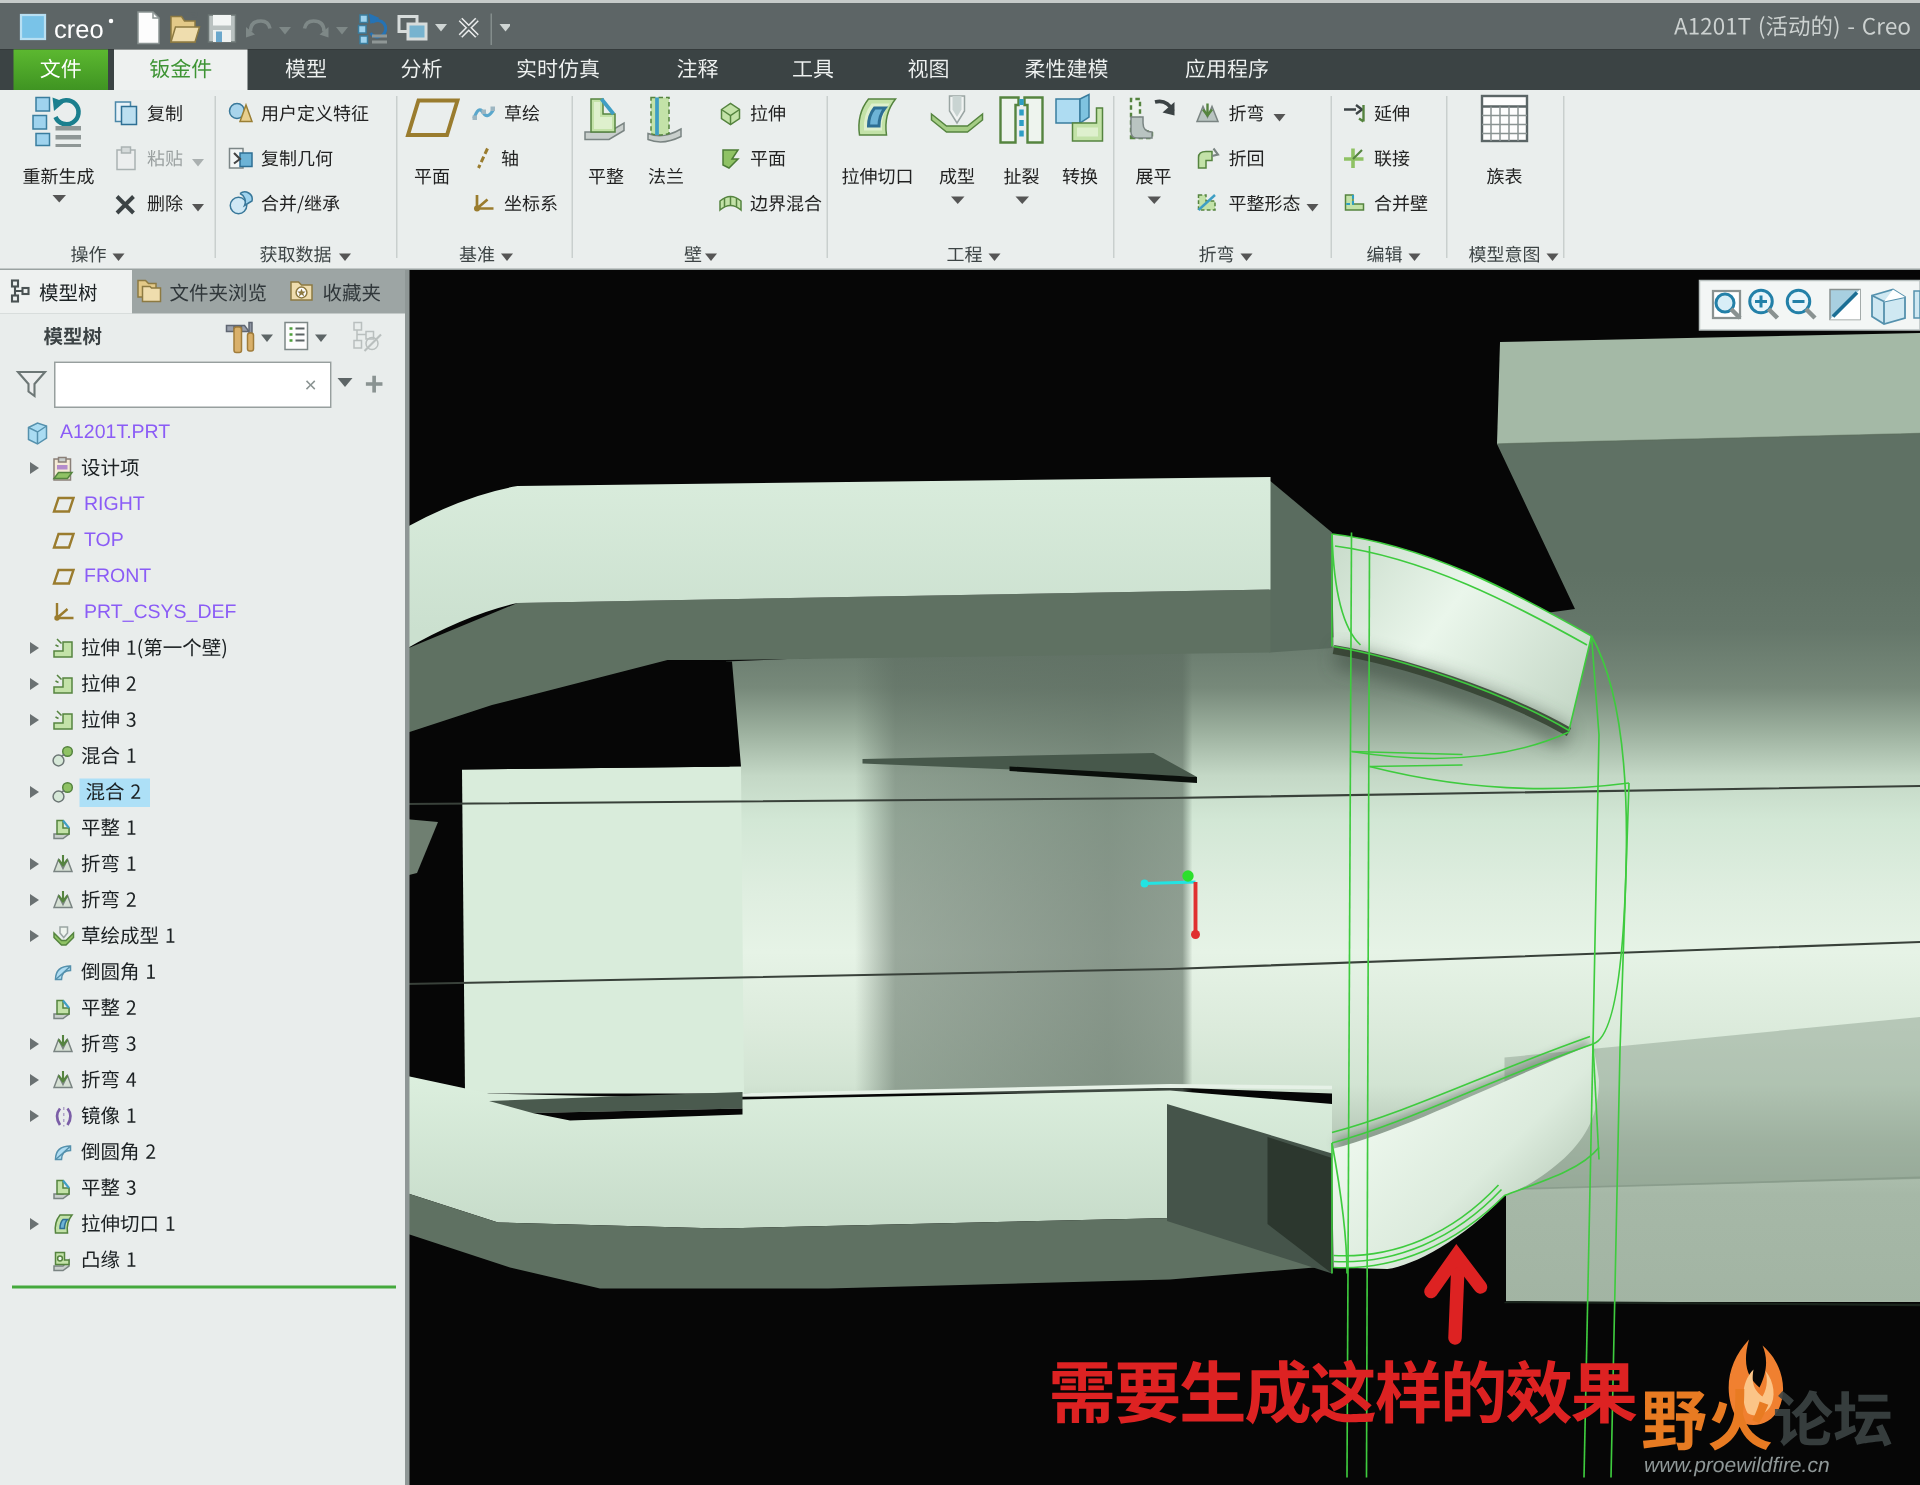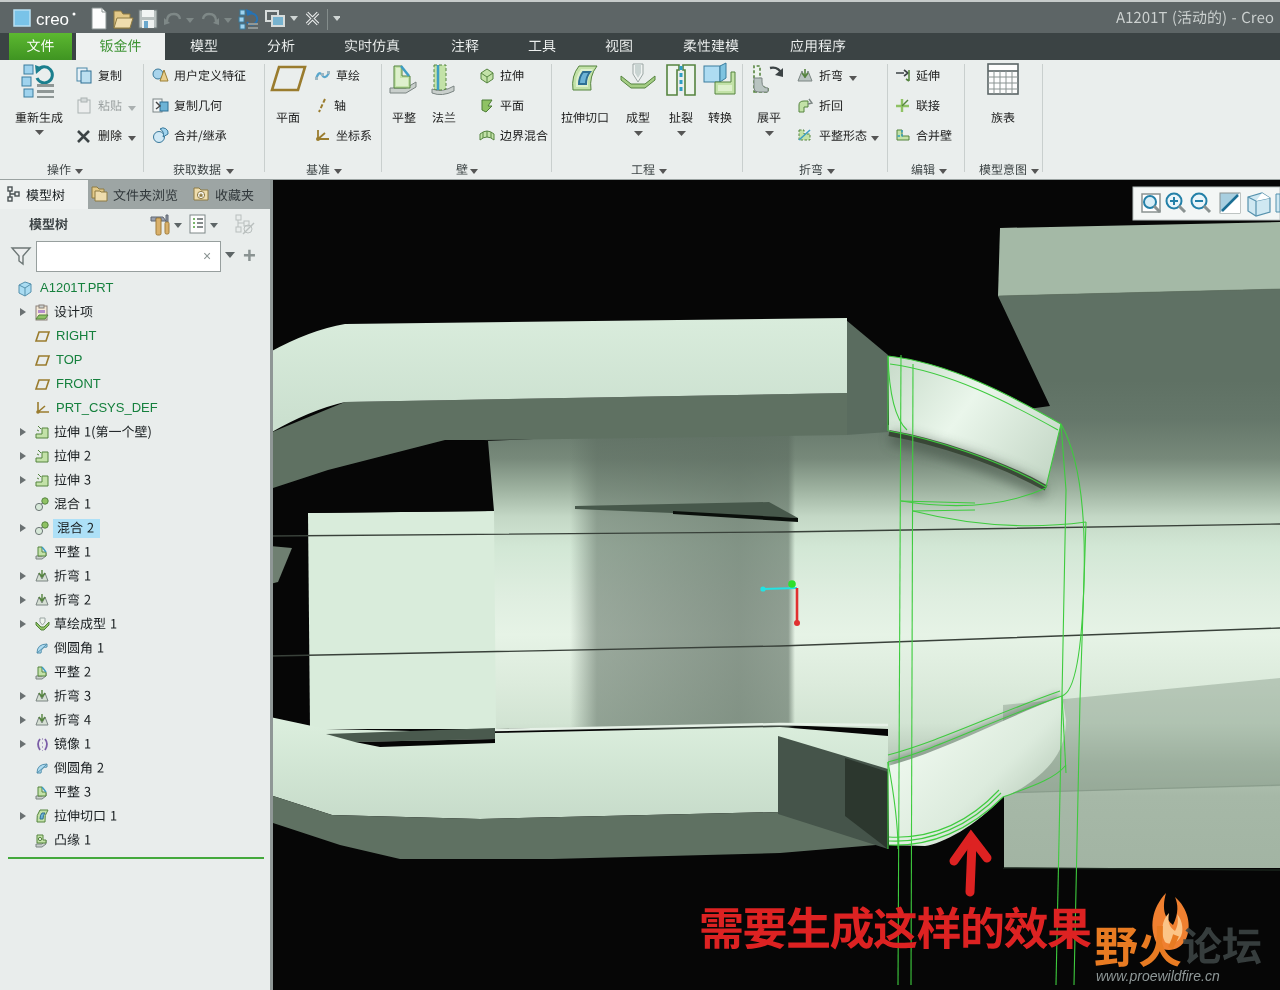--- a/index.html
+++ b/index.html
@@ -27,21 +27,21 @@
   #paneltabs { position:absolute; left:0; top:0; width:270px; height:29px; background:#9da5a4; }
   .ptab { position:absolute; top:0; height:29px; line-height:29px; font-size:13px; color:#30373a; white-space:nowrap; overflow:hidden; }
   #ptab1 { left:0; width:88px; background:#eef1f0; color:#1c2224; }
   #ptab2 { left:89px; width:101px; }
   #ptab3 { left:191px; width:79px; }
   #panelhead { position:absolute; left:0; top:29px; width:270px; height:31px; }
   #panelhead .ttl { position:absolute; left:29px; top:7px; font-size:13px; font-weight:bold; color:#3c4345; }
   #searchrow { position:absolute; left:0; top:60px; width:270px; height:34px; }
   #searchbox { position:absolute; left:36px; top:1px; width:185px; height:31px; background:#fff; border:1px solid #979f9e; }
   #tree { position:absolute; left:0; top:96px; width:270px; }
-  .trow { position:absolute; left:0; width:270px; height:24px; line-height:24px; font-size:13px; color:#15803d; white-space:nowrap; }
+  .trow { position:absolute; left:0; width:270px; height:24px; line-height:24px; font-size:13px; color:#8b5cf6; white-space:nowrap; }
   .trow .arr { position:absolute; left:20px; top:8px; width:0; height:0; border-left:6px solid #6a7172; border-top:4px solid transparent; border-bottom:4px solid transparent; }
   .trow .ic { position:absolute; left:34px; top:4px; }
   .trow .lbl { position:absolute; left:56px; }
   .hl { background:#ade0f7; width:47px; height:19px; top:3px; }
   #insline { position:absolute; left:8px; top:677px; width:256px; height:2px; background:#44a93c; }
   #viewport { position:absolute; left:270px; top:180px; width:1010px; height:810px; background:#050505; }
   #vdivider { position:absolute; left:270px; top:180px; width:3px; height:810px; background:#8f9796; }
 </style>
 </head>
 <body>

